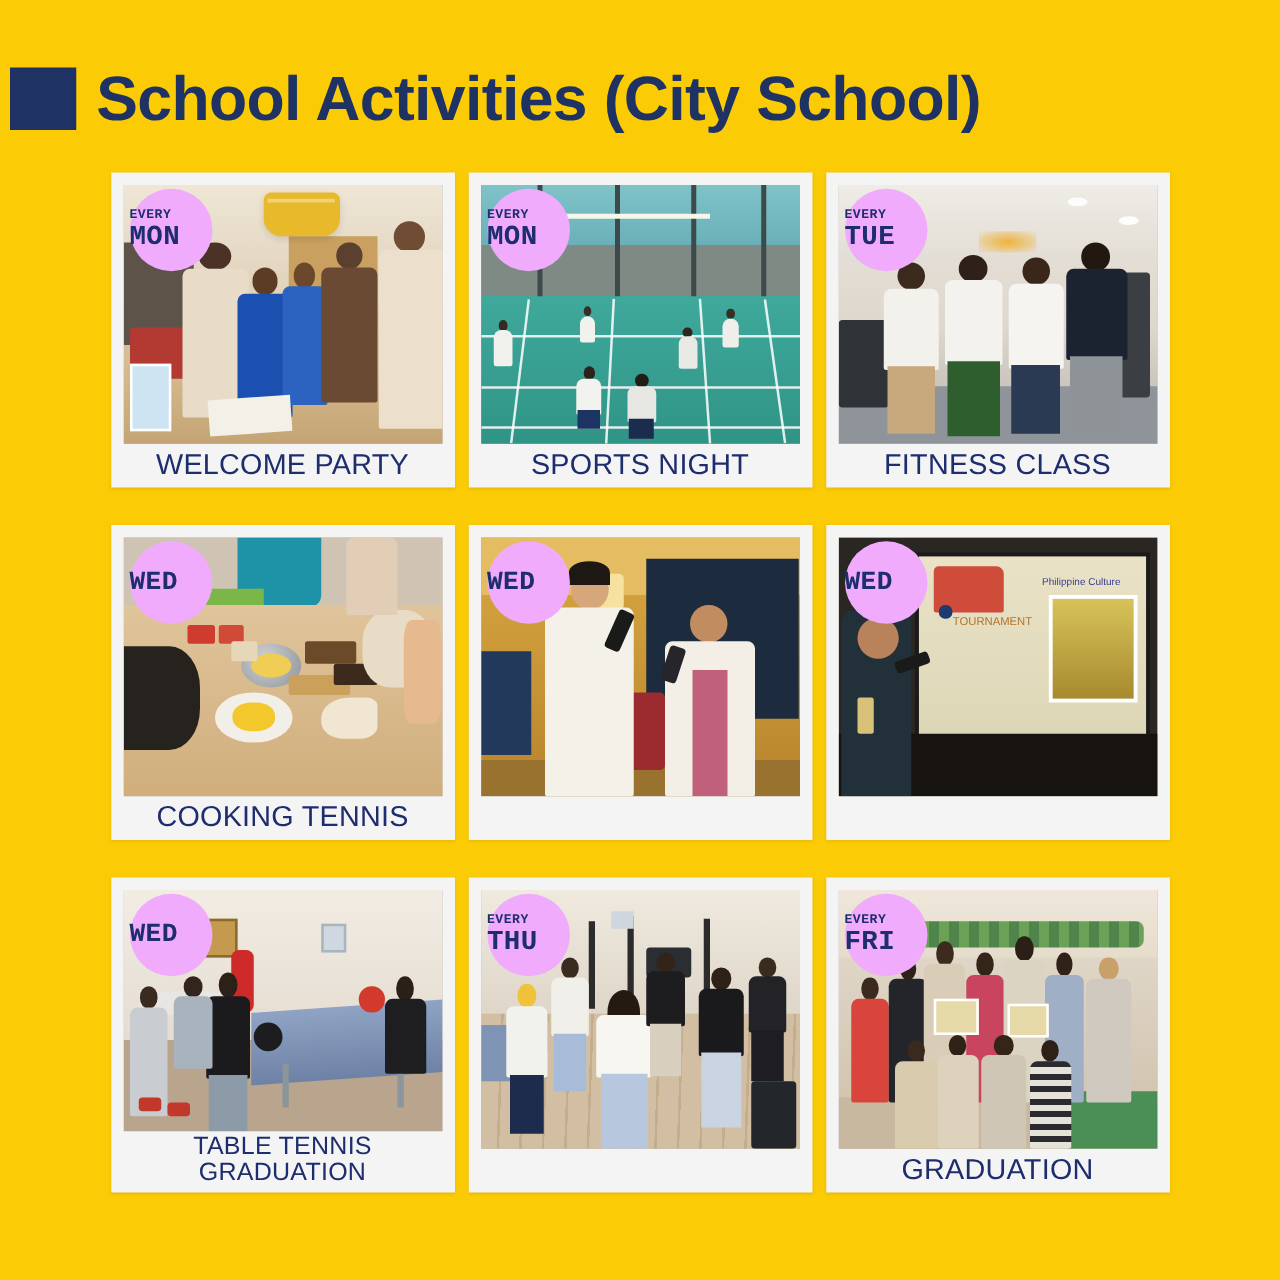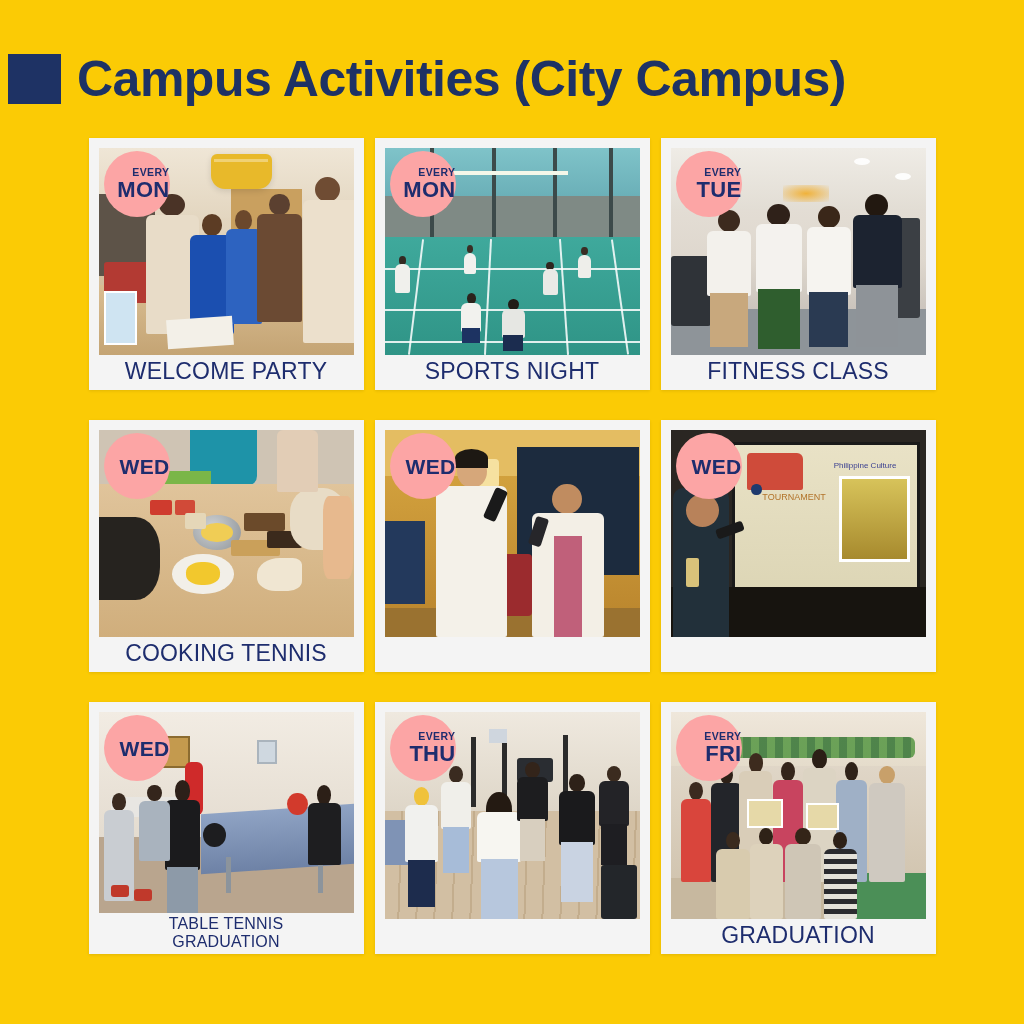--- a/index.html
+++ b/index.html
@@ -82,39 +82,40 @@
     text-align: center;
     color: #1E2D6E;
     font-family: "Liberation Sans", sans-serif;
     font-size: 23px;
     font-weight: normal;
     letter-spacing: 0.2px;
     line-height: 1.08;
     padding: 2px 2px 4px 2px;
   }
 
-  .caption.two-line { font-size: 16px; }
+  .caption.two-line { font-size: 20px; }
   .caption.wide { font-size: 21.5px; }
 
   
   .badge {
     position: absolute;
     left: 5px;
     top: 3px;
     width: 66px;
     height: 66px;
     border-radius: 50%;
-    background: #fca5a5;
+    background: #f0abfc;
     color: #1E2D6E;
     display: flex;
     flex-direction: column;
-    align-items: flex-end;
+    align-items: flex-start;
     justify-content: center;
     z-index: 5;
     line-height: 1;
+    font-family: Liberation Mono, monospace;
   }
   .badge .every {
     font-size: 10.5px;
     font-weight: bold;
     letter-spacing: 0.4px;
     margin-bottom: 1px;
   }
   .badge .day {
     font-size: 22px;
     font-weight: bold;
@@ -218,21 +219,21 @@
   .s-grad .mat { position:absolute; right:0; bottom:0; width:28%; height:22%; background:#4b8f57; }
   .s-grad .cert { position:absolute; background:#e6d9a8; border:2px solid #fff; }
 
   .ov { position:absolute; }
 </style>
 </head>
 <body>
 
 <div id="header">
   <div id="header-square"></div>
-  <h1 id="page-title">Campus Activities (City Campus)</h1>
+  <h1 id="page-title">School Activities (City School)</h1>
 </div>
 
 <div id="grid">
 
   <div class="card">
     <div class="photo">
       <div class="scene s-welcome">
         <div class="ceiling"></div>
         <div class="wallwarm"></div>
         <div class="dark"></div>

